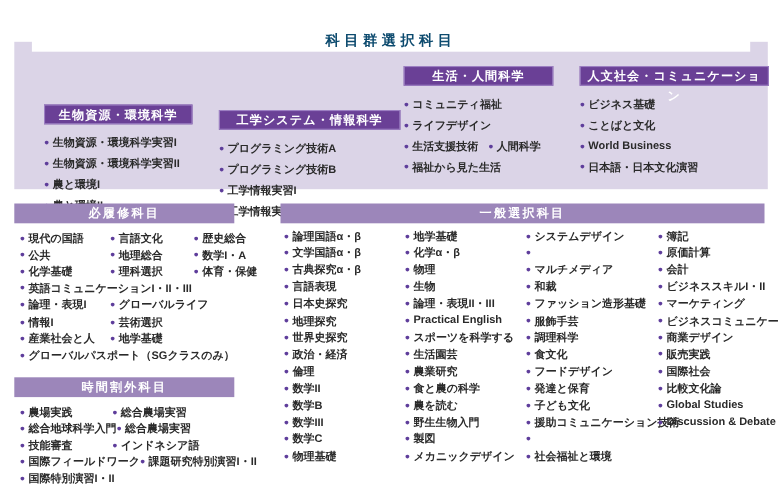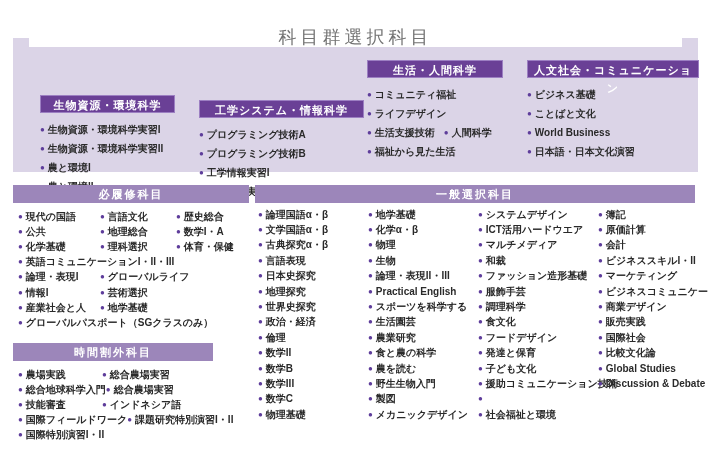--- a/index.html
+++ b/index.html
@@ -10,21 +10,21 @@
     color:#2a2a2a;
   }
   
   .top-panel{
     position:absolute;left:13px;top:38px;width:685px;height:134px;
     background:#dbd4e7;
   }
   .title-bar{
     position:absolute;left:29px;top:27px;width:653px;height:20px;
     background:#ffffff;display:flex;align-items:center;justify-content:center;
-    font-size:18px;font-weight:normal;letter-spacing:4px;color:#737373;
+    font-size:13px;font-weight:bold;letter-spacing:4px;color:#0c4a6e;
     z-index:2;
   }
   .group{position:absolute;top:22px;}
   .g0{left:27px;margin-top:35px;}  .g1{left:186px;margin-top:40px;}  .g2{left:354px;}  .g3{left:514px;}
   .group .hdr{
     height:18px;line-height:18px;text-align:center;
     background:#6a4096;border:1px solid #9c7fc2;box-sizing:border-box;
     color:#ffffff;font-weight:bold;font-size:11px;letter-spacing:1px;
     margin-bottom:7px;
   }
@@ -32,21 +32,21 @@
   .group .row{display:flex;align-items:center;height:19px;gap:9px;}
   
   .item{display:flex;align-items:center;white-space:nowrap;}
   .b{color:#5e3d9b;font-size:8px;margin-right:3px;line-height:1;}
   .t{font-size:10px;font-weight:bold;color:#2a2a2a;}
   
   .sec-header{
     position:absolute;height:18px;line-height:18px;text-align:center;
     background:#9c86ba;color:#ffffff;font-weight:bold;font-size:11px;letter-spacing:2px;
   }
-  .req-h{left:13px;top:185px;width:236px;}
+  .req-h{left:13px;top:185px;width:200px;}
   .gen-h{left:255px;top:185px;width:440px;}
   .ott-h{left:13px;top:343px;width:200px;}
   
   .req{position:absolute;left:18px;top:209px;width:235px;}
   .req .row,.ott .row{display:flex;align-items:center;height:15.2px;}
   .req .row .item:nth-child(1){min-width:82px;}
   .req .row .item:nth-child(2){min-width:76px;}
   
   .ott{position:absolute;left:18px;top:367px;width:235px;}
   .ott .row .item:nth-child(1){min-width:84px;}
@@ -392,21 +392,20 @@
         <span class="t">メカニックデザイン</span>
       </div>
     </div>
   <div class="col c2">
       <div class="item">
         <span class="b">●</span>
         <span class="t">システムデザイン</span>
       </div>
       <div class="item">
         <span class="b">●</span>
-        <span class="t">ICT活用ハードウエア</span>
       </div>
       <div class="item">
         <span class="b">●</span>
         <span class="t">マルチメディア</span>
       </div>
       <div class="item">
         <span class="b">●</span>
         <span class="t">和裁</span>
       </div>
       <div class="item">

